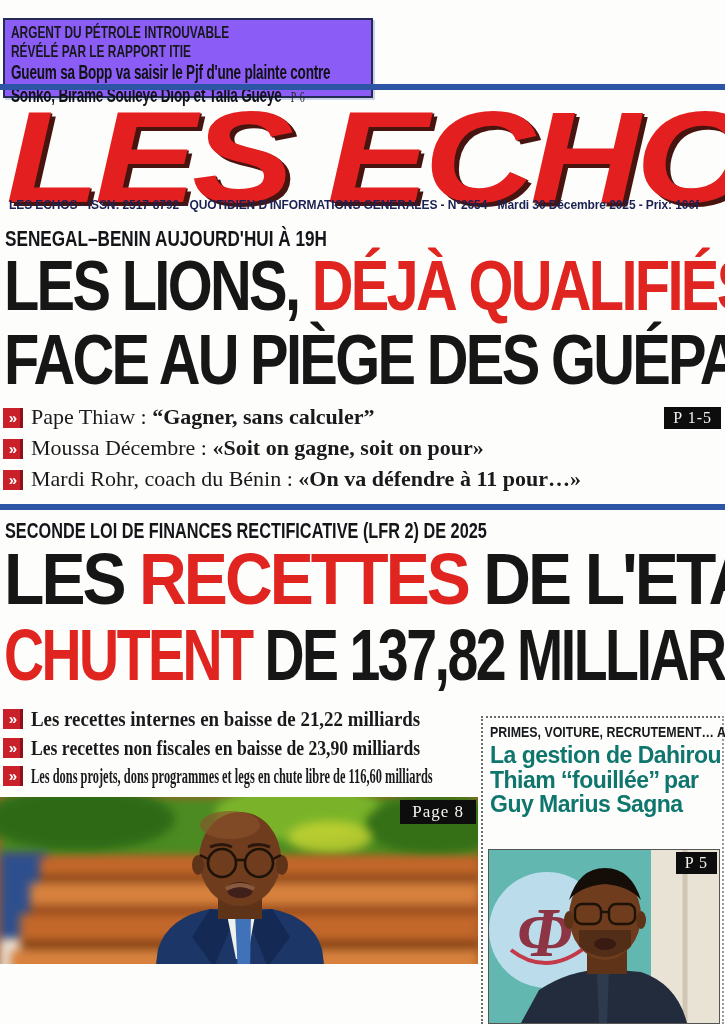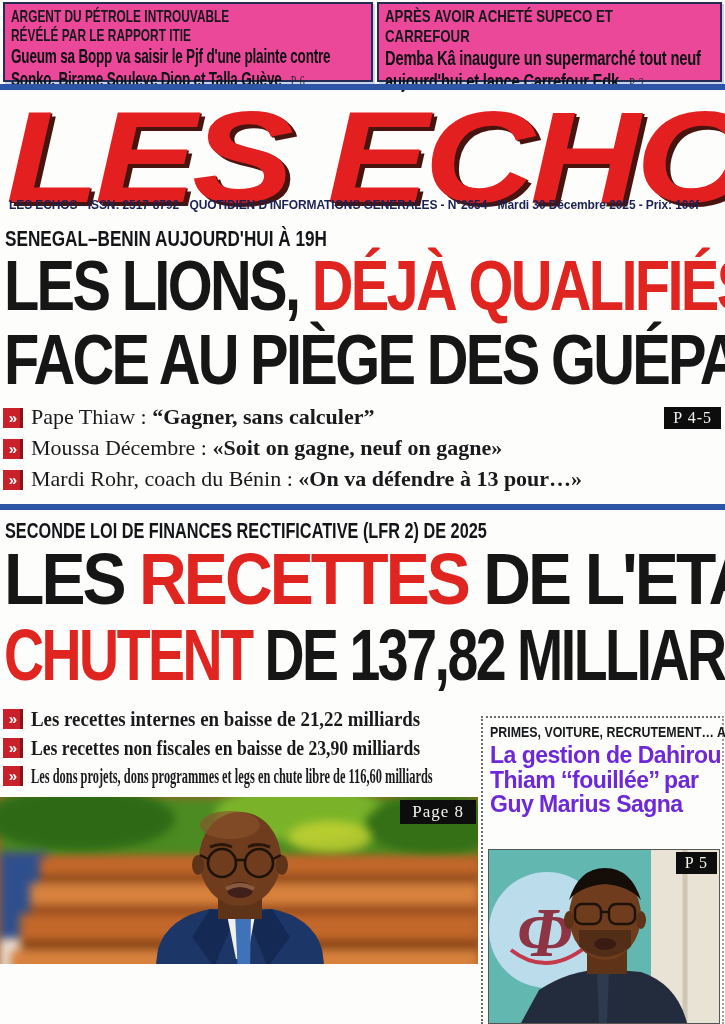--- a/index.html
+++ b/index.html
@@ -1,21 +1,21 @@
 <!DOCTYPE html>
 <html><head>
 <meta charset="utf-8">
 <style>
   html,body{margin:0;padding:0;background:#e9e7e2;}
   #page{position:relative;width:725px;height:1024px;background:#fdfdfb;overflow:hidden;
         font-family:"Liberation Sans",sans-serif;color:#131313;}
   .cx{display:inline-block;transform-origin:left top;white-space:nowrap;}
 
   
-  .teaser{position:absolute;top:2px;background:#ec4899;border:2px solid #222c55;
+  .teaser{position:absolute;top:18px;background:#8b5cf6;border:2px solid #222c55;
           box-sizing:border-box;padding:3px 20px 2px 6px;box-shadow:2px 2px 0 rgba(140,160,210,.45);}
   .teaser-kicker{display:block;font-weight:bold;font-size:16.5px;transform-origin:left top;color:#17181c;}
   .teaser-headline{display:block;font-weight:bold;font-size:20.5px;line-height:1.1;
                    transform-origin:left top;color:#101114;letter-spacing:-.3px;}
   .pageref{font-family:"Liberation Serif",serif;font-weight:normal;font-size:15px;
            letter-spacing:1px;padding-left:14px;color:#2a2a2e;}
 
   .blue-bar{position:absolute;left:0;width:725px;height:6px;background:#2c55a5;}
 
   
@@ -47,38 +47,34 @@
   .badge{position:absolute;background:#0d0d0d;color:#f5f5f0;font-family:"Liberation Serif",serif;
          font-size:16px;padding:2px 9px;letter-spacing:1px;}
 
   
   .side-col{position:absolute;left:481px;top:716px;width:243px;height:308px;box-sizing:border-box;
             border-top:2px dotted #6b6b6b;border-left:2px dotted #6b6b6b;border-right:2px dotted #9a9a9a;
             padding:5px 0 0 7px;}
   .side-kicker{display:inline-block;font-weight:bold;font-size:15.5px;transform:scaleX(.8);
                transform-origin:left top;white-space:nowrap;color:#17181c;}
   .side-headline{font-weight:bold;font-size:23px;line-height:1.07;letter-spacing:-.5px;
-                 width:232px;color:#6d28d9;margin-top:2px;}
+                 width:232px;color:#0f766e;margin-top:2px;}
   .photo-frame{position:absolute;overflow:hidden;}
   .photo-frame svg{display:block;}
 </style>
 </head>
 <body>
 
 <div id="page">
 
   <div class="teaser" style="left:3px;width:370px;height:80px;">
     <span class="teaser-kicker" style="transform:scaleX(.72);">ARGENT DU PÉTROLE INTROUVABLE RÉVÉLÉ PAR LE RAPPORT ITIE</span>
     <span class="teaser-headline" style="width:540px;transform:scaleX(.66);"><span>Gueum sa Bopp va saisir le Pjf d'une plainte contre Sonko, Birame Souleye Diop et Talla Guèye</span><span class="pageref">P 6</span></span>
   </div>
 
-  <div class="teaser" style="left:377px;width:345px;height:80px;">
-    <span class="teaser-kicker" style="font-size:17px;transform:scaleX(.78);">APRÈS AVOIR ACHETÉ SUPECO ET CARREFOUR</span>
-    <span class="teaser-headline" style="width:458px;transform:scaleX(.72);"><span>Demba Kâ inaugure un supermarché tout neuf aujourd'hui et lance Carrefour Edk</span><span class="pageref">P 2</span></span>
-  </div>
 
   <div class="blue-bar" style="top:84px;"></div>
   <div class="masthead-title">LES ECHOS</div>
 
   <div class="issn-row">
     <div class="rule"></div>
     <div class="issn-text">LES ECHOS - ISSN: 2517-8792 - QUOTIDIEN D'INFORMATIONS GENERALES - N°2654 - Mardi 30 Décembre 2025 - Prix: 100f</div>
     <div class="rule"></div>
   </div>
 
@@ -89,28 +85,28 @@
   <div class="head-line" style="top:250px;font-size:54px;transform:scale(1.07,1.3);"><span>LES LIONS, </span><span class="red">DÉJÀ QUALIFIÉS,</span></div>
 
   <div class="head-line" style="top:324px;font-size:54px;transform:scale(1.07,1.3);">FACE AU PIÈGE DES GUÉPARDS</div>
 
   <div class="bullet-row" style="top:404px;">
     <span class="chev">»</span>
     <span class="b-serif"><span>Pape Thiaw : </span><b>“Gagner, sans calculer”</b></span>
   </div>
   <div class="bullet-row" style="top:435px;">
     <span class="chev">»</span>
-    <span class="b-serif"><span>Moussa Décembre : </span><b>«Soit on gagne, neuf on gagne»</b></span>
+    <span class="b-serif"><span>Moussa Décembre : </span><b>«Soit on gagne, soit on pour»</b></span>
   </div>
   <div class="bullet-row" style="top:466px;">
     <span class="chev">»</span>
-    <span class="b-serif"><span>Mardi Rohr, coach du Bénin : </span><b>«On va défendre à 13 pour…»</b></span>
-  </div>
-
-  <div class="badge" style="top:407px;right:4px;">P 4-5</div>
+    <span class="b-serif"><span>Mardi Rohr, coach du Bénin : </span><b>«On va défendre à 11 pour…»</b></span>
+  </div>
+
+  <div class="badge" style="top:407px;right:4px;">P 1-5</div>
 
   <div class="blue-bar" style="top:504px;"></div>
 
   <div class="kicker-line" style="top:518px;">
     <span style="font-size:22px;transform:scaleX(.74);">SECONDE LOI DE FINANCES RECTIFICATIVE (LFR 2) DE 2025</span>
   </div>
 
   <div class="head-line" style="top:543px;font-size:56px;transform:scale(1.18,1.3);"><span>LES </span><span class="red">RECETTES</span><span> DE L'ETAT</span></div>
 
   <div class="head-line" style="top:619px;font-size:56px;transform:scale(0.99,1.3);"><span class="red">CHUTENT</span><span> DE 137,82 MILLIARDS</span></div>

